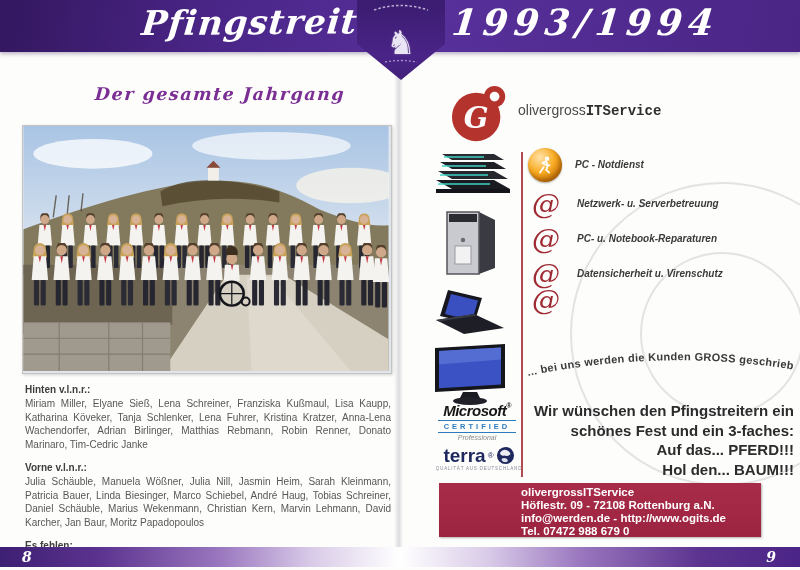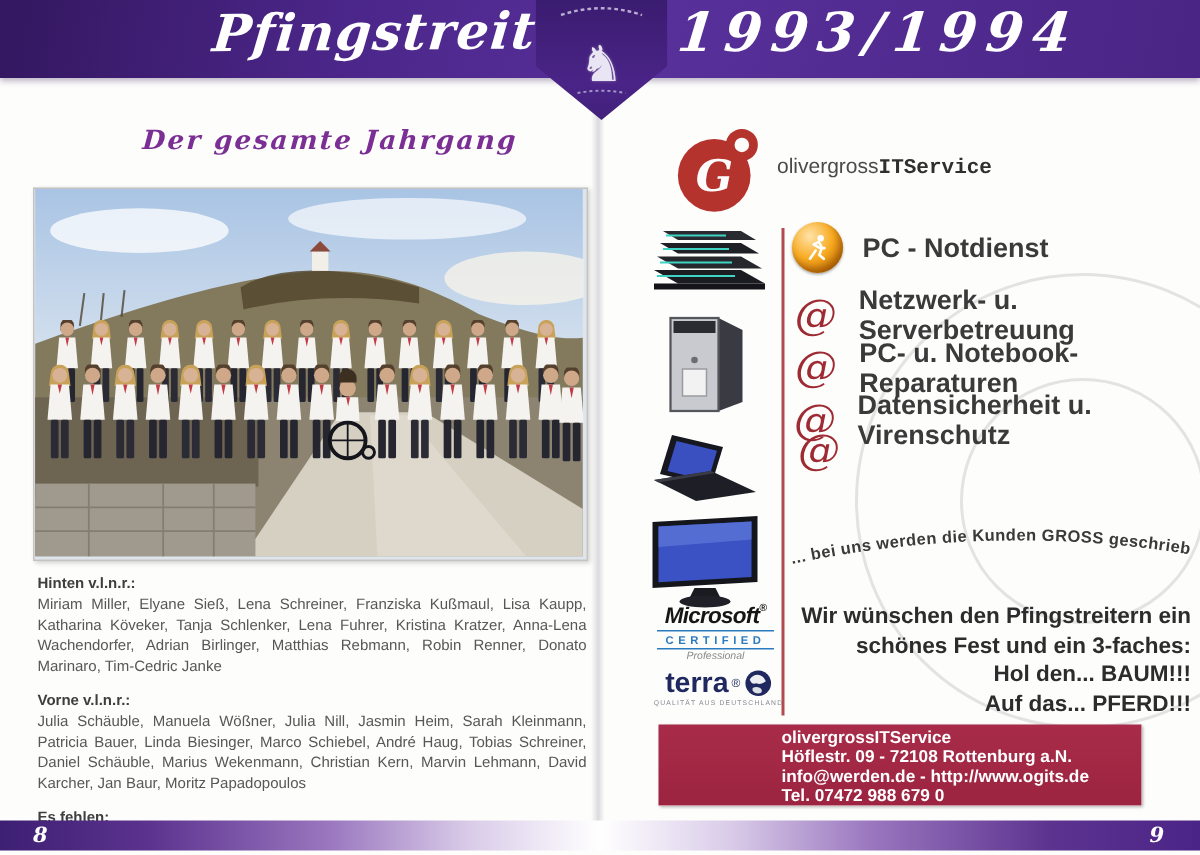--- a/index.html
+++ b/index.html
@@ -58,21 +58,21 @@
   .terra-word{color:#20295f;font-weight:900;font-size:22px;letter-spacing:.5px;line-height:1;
           font-family:"Liberation Sans",sans-serif;}
   .terra-reg{font-size:8px;vertical-align:top;color:#20295f;}
   .terra-partner-lbl{color:#a7abb3;font-size:10px;letter-spacing:3px;margin-top:2px;}
 
   .devices{position:absolute;left:24px;top:96px;width:92px;}
   .devices svg{display:block;margin:0 auto;}
   .red-line{position:absolute;left:121px;top:100px;width:2px;height:325px;background:#b24a52;}
 
   .svc-row{position:absolute;left:128px;width:268px;display:flex;align-items:center;gap:13px;}
-  .svc-label{font-weight:bold;color:#3a3a3a;font-size:18px;line-height:1.12;}
+  .svc-label{font-weight:bold;color:#3a3a3a;font-size:10px;line-height:1.12;font-style:italic;}
   .at{width:36px;text-align:center;font-family:"DejaVu Serif",serif;font-style:italic;
           color:#9e2b33;font-size:28px;line-height:1;}
   .sphere{width:34px;height:34px;border-radius:50%;flex:0 0 34px;
           background:radial-gradient(circle at 35% 28%,#ffe3a9 0%,#f8ab22 45%,#cd7a0a 75%,#8a4e05 100%);
           box-shadow:0 1px 2px rgba(0,0,0,.35), inset -2px -3px 4px rgba(120,60,0,.45);
           display:flex;align-items:center;justify-content:center;}
   .watermark{position:absolute;left:0;top:0;width:400px;height:518px;overflow:hidden;pointer-events:none;}
   .wm-ring{position:absolute;border-radius:50%;border:2px solid rgba(160,160,165,.28);}
 
   .tagline-svg{position:absolute;left:124px;top:290px;}
@@ -322,22 +322,22 @@
           <path d="M6 11 q5 -7 12 -4 q4 2 5 6 q-5 4 -10 2 q-5 2 -7 -4z" fill="#fff" opacity=".92"></path>
           <path d="M9 20 q4 -2 8 0 q3 2 1 5 q-6 2 -9 -2z" fill="#fff" opacity=".85"></path>
         </svg>
       </div>
       <div class="terra-b-tag">QUALITÄT AUS DEUTSCHLAND</div>
     </div>
 
     <div class="wish">
       <div>Wir wünschen den Pfingstreitern ein</div>
       <div>schönes Fest und ein 3-faches:</div>
+      <div>Auf das... PFERD!!!</div>
       <div>Hol den... BAUM!!!</div>
-      <div>Auf das... PFERD!!!</div>
     </div>
 
     <div class="contact-box">
       <div>olivergrossITService</div>
       <div>Höflestr. 09 - 72108 Rottenburg a.N.</div>
       <div>info@werden.de - http://www.ogits.de</div>
       <div>Tel. 07472 988 679 0</div>
     </div>
 
     <div class="footer footer-right">

